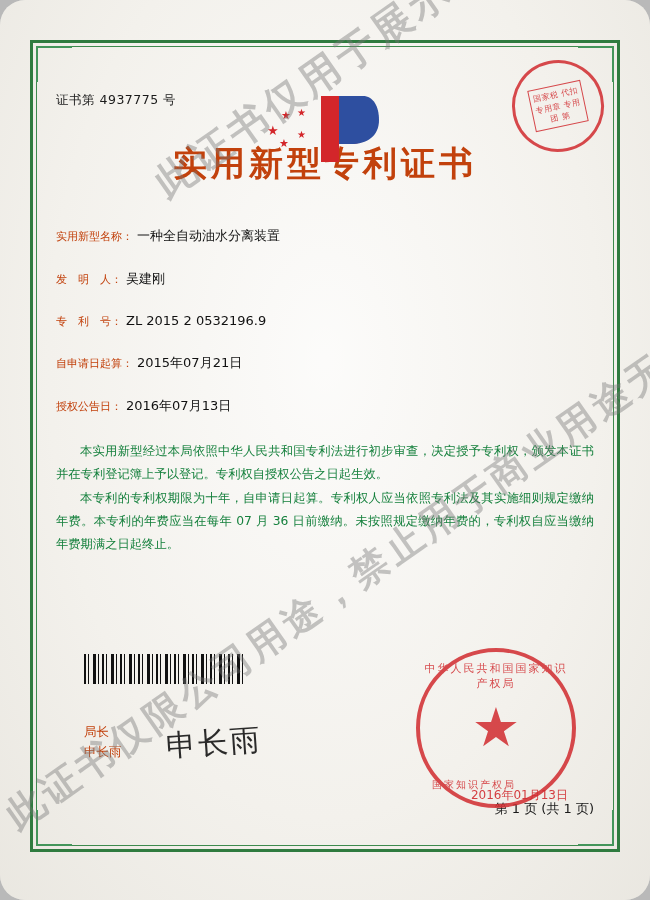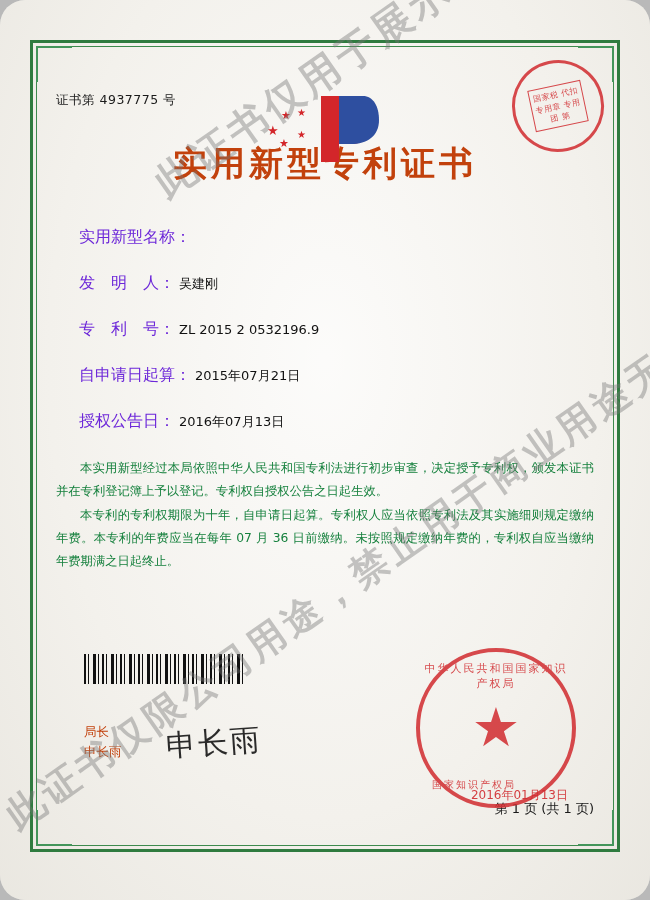--- a/index.html
+++ b/index.html
@@ -135,23 +135,22 @@
     font-size: 13px;
     color: #16181a;
   }
   .field-row {
     display: flex;
     align-items: baseline;
     margin-bottom: 25px;
   }
   .field-label {
     white-space: nowrap;
-    font-size: 16px;
-    color: #6d28d9;
-    margin-left: 23px;
+    font-size: 11px;
+    color: #c2410c;
   }
   .field-value {
     font-size: 13px;
     color: #111;
     margin-left: 4px;
   }
 
   .body-text {
     margin-top: 22px;
     font-size: 12.3px;
@@ -333,20 +332,21 @@
         <path d="M10 70 L10 4 L40 4 C58 4 66 14 66 28 C66 44 54 52 38 52 L28 52 L28 70 Z" fill="#d3262a"></path>
         <path d="M28 4 L52 4 C62 4 68 14 68 28 C68 44 56 52 40 52 L28 52 Z" fill="#2e4fa0"></path>
       </svg>
     </div>
 
     <div class="title">实用新型专利证书</div>
 
     <div class="fields">
       <div class="field-row">
         <span class="field-label">实用新型名称：</span>
+        <span class="field-value">一种全自动油水分离装置</span>
       </div>
       <div class="field-row">
         <span class="field-label">发　明　人：</span>
         <span class="field-value">吴建刚</span>
       </div>
       <div class="field-row">
         <span class="field-label">专　利　号：</span>
         <span class="field-value">ZL 2015 2 0532196.9</span>
       </div>
       <div class="field-row">

